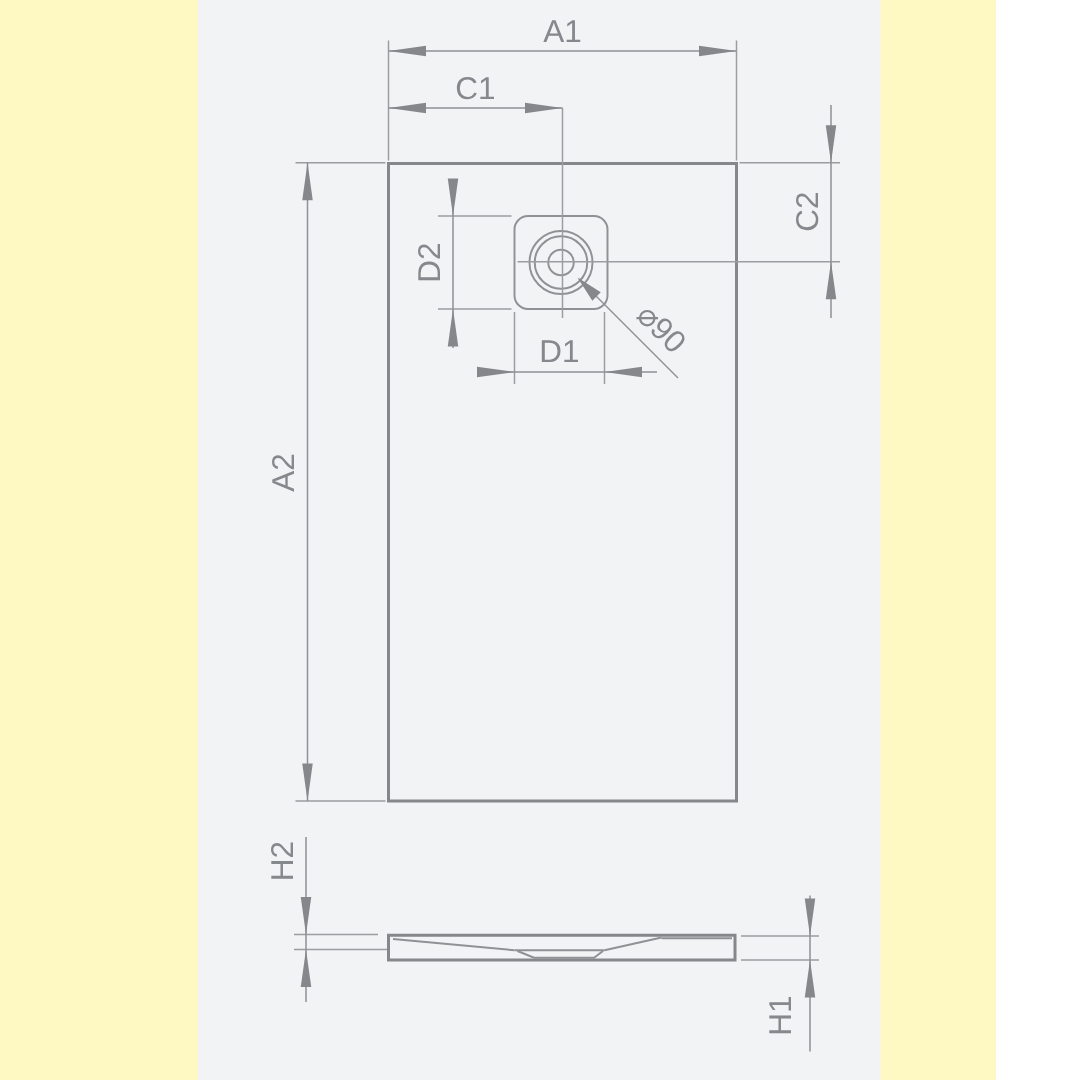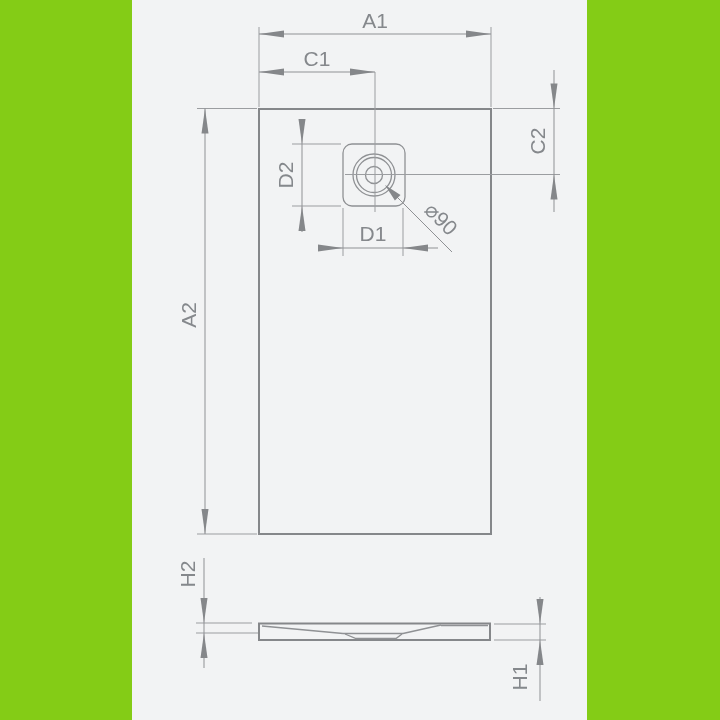--- a/index.html
+++ b/index.html
@@ -2,23 +2,23 @@
 <html><head>
 <meta charset="utf-8">
 <style>
   html, body {
     margin: 0;
     padding: 0;
     background: #ffffff;
   }
   .page {
     position: relative;
-    width: 720px;
+    width: 664px;
     height: 720px;
-    background: #84cc16;
+    background: #fef9c3;
     overflow: hidden;
     font-family: "Liberation Sans", "DejaVu Sans", sans-serif;
   }
   .panel {
     position: absolute;
     left: 132px;
     top: 0;
     width: 455px;
     height: 720px;
     background: #f2f3f4;

